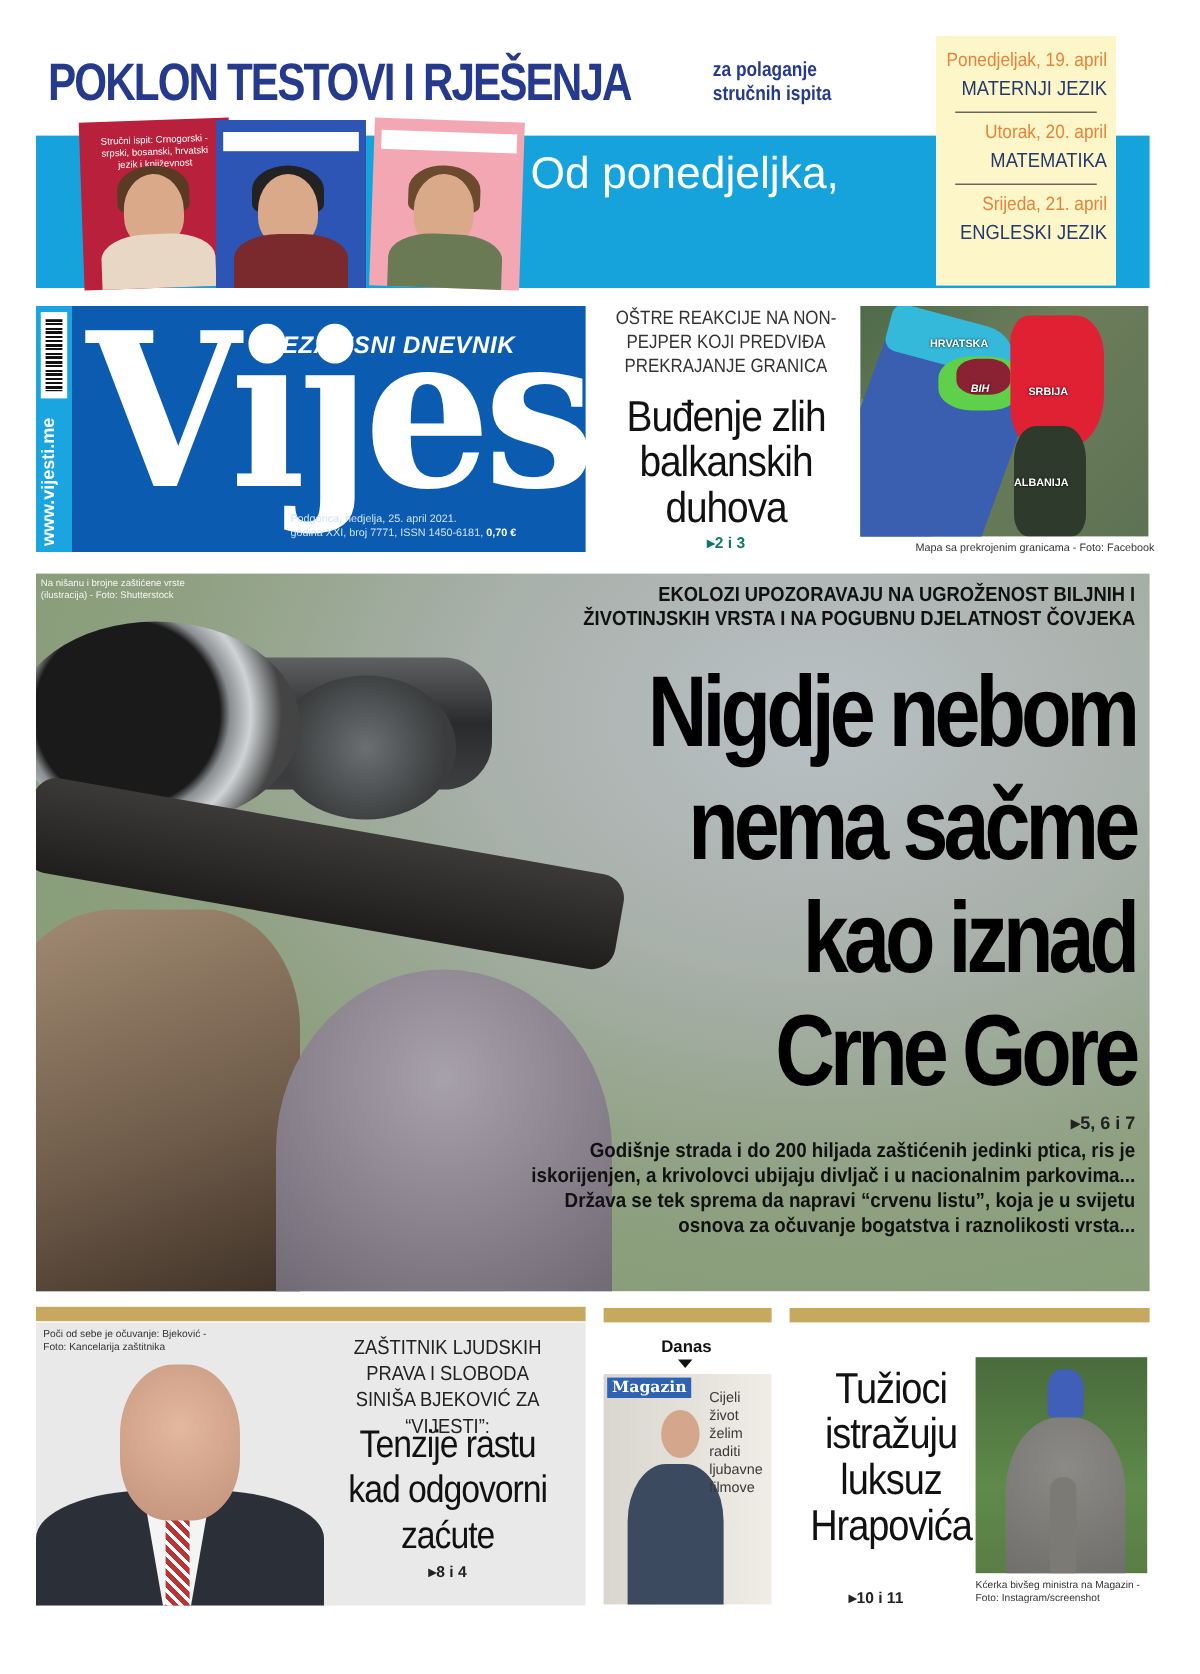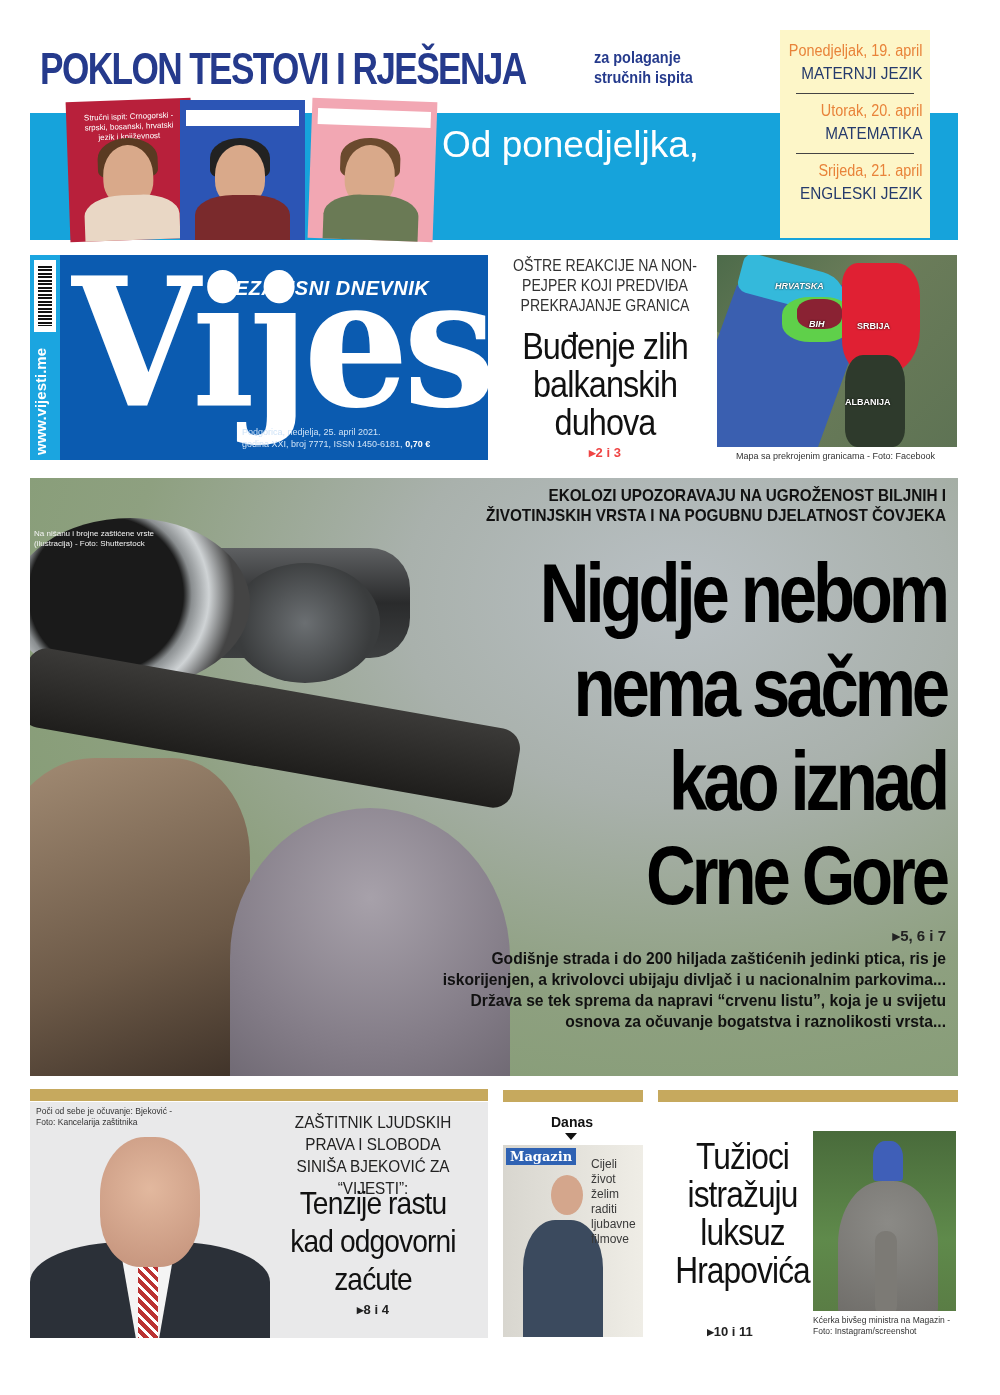--- a/index.html
+++ b/index.html
@@ -30,31 +30,31 @@
   .mast-barcode div { position: absolute; left: 4px; top: 6px; width: 14px; height: 60px; background: repeating-linear-gradient(180deg, #111 0 2px, #fff 2px 3px, #111 3px 5px, #fff 5px 7px); }
   .mast-url { left: 2px; top: 200px; transform: rotate(-90deg); transform-origin: left top; color: #fff; font-weight: bold; font-size: 15px; white-space: nowrap; }
   .mast-logo { left: 42px; top: -12px; color: #fff; font-family: "DejaVu Serif", serif; font-weight: bold; font-size: 178px; letter-spacing: -6px; line-height: 200px; transform: scaleX(0.93); transform-origin: left top; white-space: nowrap; }
   .mast-tag { left: 190px; top: 22px; color: #fff; font-weight: bold; font-style: italic; font-size: 20px; letter-spacing: 0.5px; white-space: nowrap; }
   .mast-info { left: 212px; top: 171px; color: #cfe3f7; font-size: 9px; line-height: 12px; white-space: nowrap; }
   .mast-info b { color: #fff; }
 
   
   .balkan-kicker { left: 497px; top: 256px; width: 216px; text-align: center; color: #333; font-size: 16px; line-height: 20px; transform: scaleX(0.88); }
   .balkan-head { left: 497px; top: 328px; width: 216px; text-align: center; color: #111; font-size: 36px; line-height: 38px; letter-spacing: -1px; transform: scaleX(0.9); }
-  .balkan-ref { left: 497px; top: 445px; width: 216px; text-align: center; color: #ef4444; font-weight: bold; font-size: 13px; }
+  .balkan-ref { left: 497px; top: 445px; width: 216px; text-align: center; color: #0f766e; font-weight: bold; font-size: 13px; }
   .map { left: 717px; top: 255px; width: 240px; height: 192px; background: linear-gradient(135deg, #4d6b4a 0%, #6c7d5a 40%, #5e7354 100%); overflow: hidden; }
   .sea { position: absolute; left: 0; top: 30px; width: 140px; height: 165px; background: #3a5fb0; transform: skewX(-20deg); transform-origin: left top; left: 20px; }
   .italy { position: absolute; left: -30px; top: 70px; width: 70px; height: 150px; background: #7a8b5c; border-radius: 30px; transform: rotate(-30deg); }
   .cro { position: absolute; left: 22px; top: 10px; width: 110px; height: 40px; background: #34b9db; border-radius: 10px 30px 10px 10px; transform: rotate(15deg); }
   .bih { position: absolute; left: 65px; top: 42px; width: 70px; height: 45px; background: #5fd04a; border-radius: 40%; }
   .bih-r { position: absolute; left: 80px; top: 44px; width: 45px; height: 30px; background: #8a2233; border-radius: 40%; }
   .srb { position: absolute; left: 125px; top: 8px; width: 78px; height: 110px; background: #e02033; border-radius: 20% 30% 40% 30%; }
   .alb { position: absolute; left: 128px; top: 100px; width: 60px; height: 92px; background: #2e3a2c; border-radius: 30% 30% 20% 20%; }
   .map-label { position: absolute; color: #fff; font-weight: bold; font-size: 9px; text-shadow: 0 0 2px #000; }
-  .map-cap { left: 724px; top: 451px; color: #333; font-size: 9px; padding-left: 12px; }
+  .map-cap { left: 751px; top: 451px; color: #333; font-size: 9px; padding-left: 12px; }
 
   
   .main-photo { left: 30px; top: 478px; width: 928px; height: 598px; overflow: hidden;
     background: radial-gradient(ellipse at 70% 20%, #b9c0c4 0%, #a9b1ac 30%, #8ea080 60%, #7f9a6d 100%); }
   .scope1 { position: absolute; left: -20px; top: 40px; width: 240px; height: 170px; border-radius: 50%; background: radial-gradient(circle at 40% 45%, #1a1a1a 0 45%, #8a8e90 50%, #cfd3d5 60%, #444 75%); }
   .scope2 { position: absolute; left: 150px; top: 70px; width: 230px; height: 110px; border-radius: 40px; background: linear-gradient(180deg, #5e6062, #2a2b2c 50%, #3d3f40); }
   .scope3 { position: absolute; left: 200px; top: 85px; width: 150px; height: 120px; border-radius: 50%; background: radial-gradient(circle, #6b6f72, #3a3c3d 70%); }
   .rifle { position: absolute; left: -10px; top: 210px; width: 500px; height: 80px; background: linear-gradient(180deg, #3b3a38, #1f1e1c); transform: rotate(10deg); border-radius: 20px; }
   .stock { position: absolute; left: -40px; top: 280px; width: 260px; height: 330px; background: linear-gradient(160deg, #a48d75, #6d5a48 60%, #3b2f26); border-radius: 40% 30% 0 0; }
   .head { position: absolute; left: 200px; top: 330px; width: 280px; height: 300px; background: radial-gradient(circle at 50% 30%, #a7a1aa, #837c87 60%, #6a646e); border-radius: 50% 50% 0 0; }
@@ -159,36 +159,36 @@
 <div class="abs balkan-head">Buđenje zlih balkanskih duhova</div>
 <div class="abs balkan-ref"><span>▸</span><span>2 i 3</span></div>
 <div class="abs map">
   <div class="italy"></div>
   <div class="sea"></div>
   <div class="cro"></div>
   <div class="bih"></div>
   <div class="bih-r"></div>
   <div class="srb"></div>
   <div class="alb"></div>
-  <div class="map-label" style="left:58px;top:26px;font-style:italic;">HRVATSKA</div>
+  <div class="map-label" style="left:58px;top:26px;">HRVATSKA</div>
   <div class="map-label" style="left:92px;top:64px;font-style:italic;">BIH</div>
   <div class="map-label" style="left:140px;top:66px;">SRBIJA</div>
   <div class="map-label" style="left:128px;top:142px;">ALBANIJA</div>
 </div>
 <div class="abs map-cap">Mapa sa prekrojenim granicama - Foto: Facebook</div>
 
 <div class="abs main-photo">
   <div class="scope2"></div>
   <div class="scope3"></div>
   <div class="scope1"></div>
   <div class="rifle"></div>
   <div class="stock"></div>
   <div class="head"></div>
 </div>
-<div class="abs main-cap" style="width:150px;margin-top:48px;">Na nišanu i brojne zaštićene vrste (ilustracija) - Foto: Shutterstock</div>
+<div class="abs main-cap" style="width:150px;">Na nišanu i brojne zaštićene vrste (ilustracija) - Foto: Shutterstock</div>
 <div class="abs main-kicker">EKOLOZI UPOZORAVAJU NA UGROŽENOST BILJNIH I ŽIVOTINJSKIH VRSTA I NA POGUBNU DJELATNOST ČOVJEKA</div>
 <div class="abs main-head">
   <div>Nigdje nebom</div>
   <div>nema sačme</div>
   <div>kao iznad</div>
   <div>Crne Gore</div>
 </div>
 <div class="abs main-ref"><span>▸</span><span>5, 6 i 7</span></div>
 <div class="abs main-deck">Godišnje strada i do 200 hiljada zaštićenih jedinki ptica, ris je iskorijenjen, a krivolovci ubijaju divljač i u nacionalnim parkovima... Država se tek sprema da napravi “crvenu listu”, koja je u svijetu osnova za očuvanje bogatstva i raznolikosti vrsta...</div>
 

